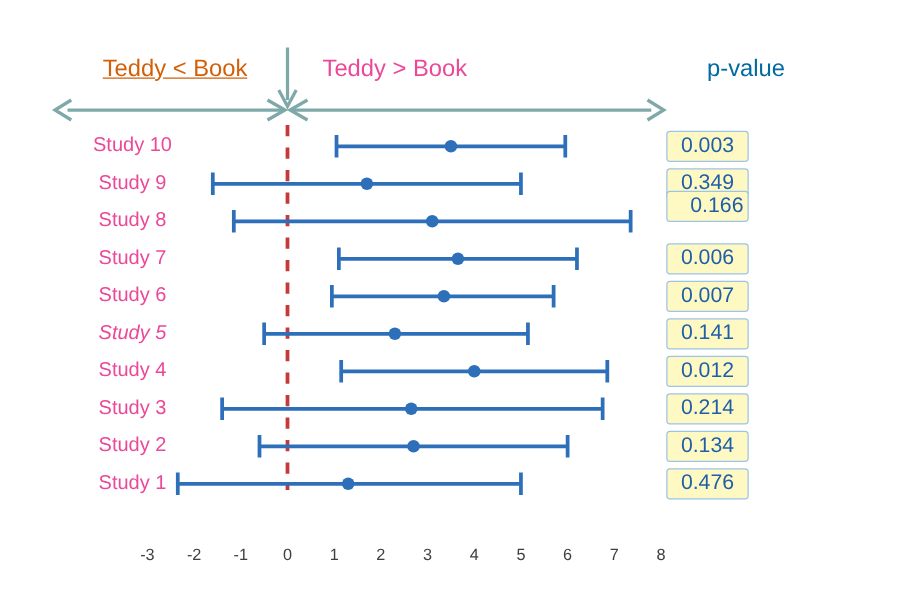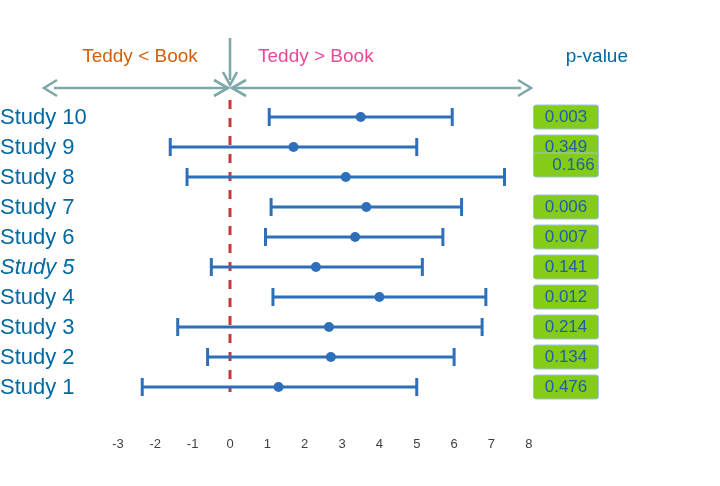--- a/index.html
+++ b/index.html
@@ -28,20 +28,21 @@
     font-size: 19px;
     white-space: nowrap;
   }
   .hdr-left {
     left: 20px; top: 45px;
     width: 240px;
     text-align: center;
     color: #D2600A;
     font-size: 19px;
     white-space: nowrap;
+    text-decoration: underline;
   }
   .hdr-right {
     left: 258px; top: 45px;
     width: 270px;
     text-align: left;
     color: #ec4899;
     font-size: 19px;
     white-space: nowrap;
   }
   .hdr-pvalue {
@@ -57,34 +58,34 @@
   #arrows, #lines {
     left: 0; top: 0;
     width: 720px; height: 486px;
     pointer-events: none;
   }
 
   
   .study-label {
     left: 0;
     width: 212px;
-    text-align: left;
-    color: #0369a1;
-    font-size: 22px;
+    text-align: center;
+    color: #ec4899;
+    font-size: 16px;
     white-space: nowrap;
     transform: translateY(-50%);
   }
   .pval-box {
     width: 66px;
     left: 533px;
     box-sizing: border-box;
     text-align: center;
     color: #1F5FA9;
     font-size: 17px;
-    background: #84cc16;
+    background: #fef9c3;
     border: 1px solid #9DC3E6;
     border-radius: 3px;
     padding: 1px 0 2px 0;
     transform: translateY(-50%);
   }
 
   
   .tick-label {
     color: #404040;
     font-size: 13px;

